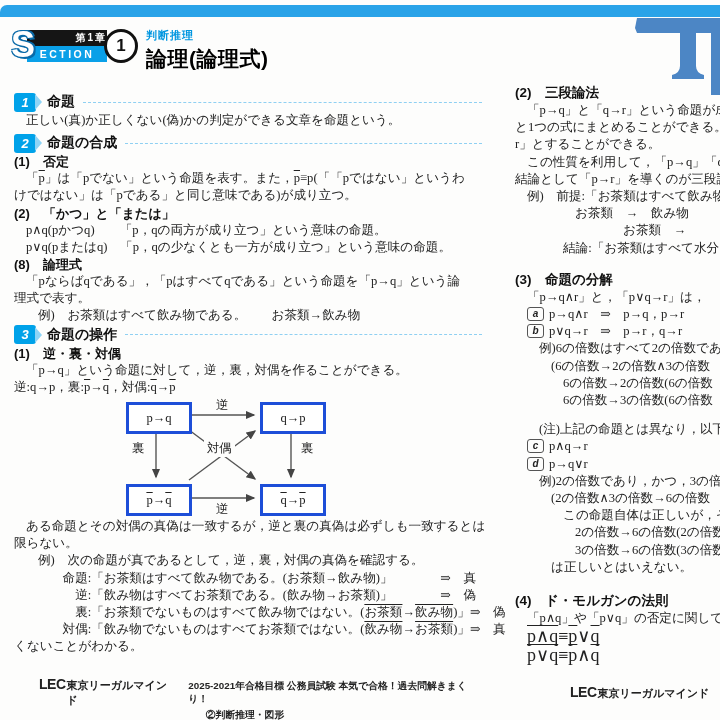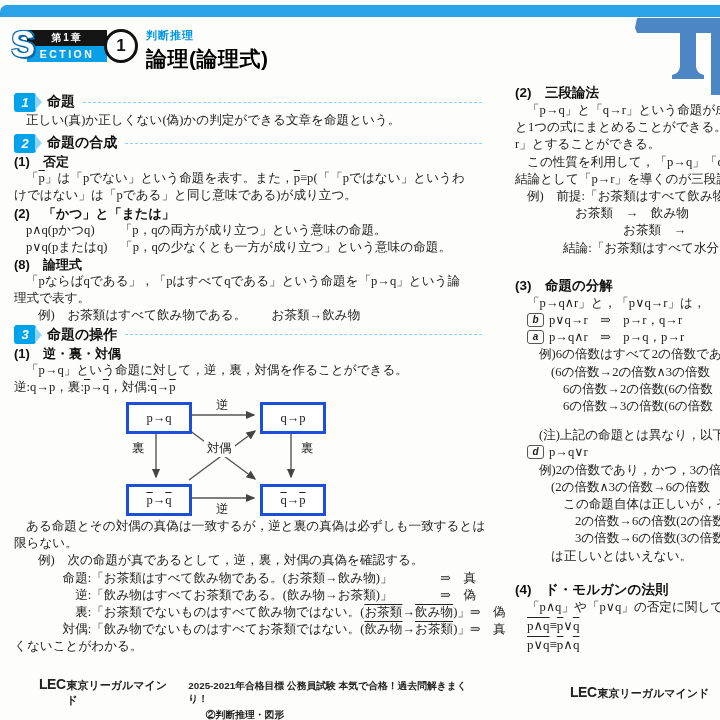--- a/index.html
+++ b/index.html
@@ -19,21 +19,21 @@
   .ind1{padding-left:12px}.ind2{padding-left:24px}.ind3{padding-left:36px}
   .ind4{padding-left:48px}.ind5{padding-left:60px}.ind9{padding-left:108px}
   
   .ol{text-decoration:overline;text-decoration-thickness:1px;}
   .ol2{display:inline-block;border-top:1px solid #222;padding-top:1px;line-height:1.05;
        text-decoration:overline;text-decoration-thickness:1px;}
   
   .header-row{position:relative;height:44px;margin-bottom:20px;}
   .badge{position:absolute;left:0;top:2px;width:122px;height:32px;}
   .badge-top{position:absolute;left:13px;top:0;width:80px;height:16px;background:#151515;color:#fff;
-             font:bold 10px "Liberation Sans","DejaVu Sans",sans-serif;line-height:16px;text-align:center;letter-spacing:2px;}
+             font:bold 10px "Liberation Sans","DejaVu Sans",sans-serif;line-height:16px;text-align:right;letter-spacing:2px;}
   .badge-bot{position:absolute;left:13px;top:16px;width:80px;height:16px;background:#0aa0e8;color:#fff;
              font:bold 10.5px "Liberation Sans","DejaVu Sans",sans-serif;line-height:16px;text-align:center;letter-spacing:2.5px;}
   .badge-s{position:absolute;left:-3px;top:-6px;font:bold 36px "Liberation Sans","DejaVu Sans",sans-serif;color:#fff;
            text-shadow:2px 2px 0 #0a6aa8,-1px -1px 0 #0a6aa8,1px -1px 0 #0a6aa8,-1px 1px 0 #0a6aa8,2px -1px 0 #0a6aa8;}
   .badge-circle{position:absolute;left:90px;top:-1px;width:28px;height:28px;background:#fff;
                 border:3px solid #111;border-radius:50%;display:flex;align-items:center;justify-content:center;
                 font:bold 17px "Liberation Sans","DejaVu Sans",sans-serif;color:#111;}
   .titles{position:absolute;left:132px;top:0;}
   .cat{color:#0096e0;font:bold 11px "Liberation Sans","DejaVu Sans",sans-serif;letter-spacing:1px;}
   .title{color:#000;font:bold 21px "Liberation Sans","DejaVu Sans",sans-serif;margin-top:2px;letter-spacing:0.5px;}
@@ -41,34 +41,34 @@
   .sec-head{display:flex;align-items:center;height:20px;font-family:"Liberation Sans","DejaVu Sans",sans-serif;}
   .sec-num{background:#00a2e9;color:#fff;width:22px;height:19px;border-radius:3px;
            font:bold italic 13px "Liberation Sans","DejaVu Sans",sans-serif;line-height:19px;text-align:center;flex:0 0 auto;}
   .sec-tail{width:0;height:0;border-top:8px solid transparent;border-bottom:8px solid transparent;
             border-left:7px solid #8ed4f6;margin-left:-1px;flex:0 0 auto;}
   .sec-title{font-weight:bold;font-size:14px;color:#111;margin-left:5px;flex:0 0 auto;}
   .sec-rule{flex:1 1 auto;border-top:1.5px dashed #8fd0f2;margin-left:8px;}
   .subhead{font:bold 13px "Liberation Sans","DejaVu Sans",sans-serif;color:#111;line-height:17px;}
   .rhead{font:bold 13.5px "Liberation Sans","DejaVu Sans",sans-serif;color:#111;line-height:18px;}
   .mt4{margin-top:4px}.mt12{margin-top:12px}
-  .mt14{margin-top:20px}.mt16{margin-top:16px}
+  .mt14{margin-top:14px}.mt16{margin-top:16px}
   
   .diagram{position:relative;height:118px;margin-top:4px;font-size:12.6px;}
   .dbox{position:absolute;width:60px;height:26px;border:3px solid #1d4ed8;background:#fff;
         display:flex;align-items:center;justify-content:center;}
   .dlabel{position:absolute;font-size:12.3px;color:#222;}
   .dmask{background:#fdfdfc;padding:0 3px;}
   .dsvg{position:absolute;left:0;top:0;}
   
   .abox{display:inline-block;border:1px solid #555;border-radius:3px;min-width:11px;text-align:center;
         font:bold italic 10px "Liberation Sans","DejaVu Sans",sans-serif;color:#222;padding:0 2px;
         margin-right:5px;vertical-align:1px;line-height:12px;}
   
-  .formula{font-size:13px;line-height:19px;}
+  .formula{font-size:18px;line-height:19px;}
   
   .footer-left{position:absolute;left:14px;top:676px;width:462px;
                font-family:"Liberation Sans","DejaVu Sans",sans-serif;color:#222;}
   .footer-row{display:flex;align-items:baseline;}
   .lec{font:900 14px "Liberation Sans","DejaVu Sans",sans-serif;letter-spacing:-0.5px;margin-left:25px;}
   .company{font-weight:bold;font-size:11px;margin-left:1px;}
   .ftext{font-weight:bold;font-size:9.8px;margin-left:14px;}
   .fline2{font-weight:bold;font-size:9.8px;text-align:center;margin-top:1px;font-family:Liberation Mono, monospace;}
   .footer-right{position:absolute;left:545px;top:684px;width:175px;overflow:hidden;white-space:nowrap;
                 font-family:"Liberation Sans","DejaVu Sans",sans-serif;color:#222;display:flex;align-items:baseline;}
@@ -209,27 +209,28 @@
     <div class="ln">r」とすることができる。</div>
     <div class="ln ind1">この性質を利用して，「p→q」「q→</div>
     <div class="ln">結論として「p→r」を導くのが三段論</div>
     <div class="ln ind1">例)　前提:「お茶類はすべて飲み物で</div>
     <div class="ln ind5">お茶類　→　飲み物</div>
     <div class="ln ind9">お茶類　→</div>
     <div class="ln ind4">結論:「お茶類はすべて水分を含</div>
 
     <div class="rhead mt14">(3)　命題の分解</div>
     <div class="ln ind1">「p→q∧r」と，「p∨q→r」は，</div>
+    <div class="ln ind1"><span class="abox">a</span><span>p→q∧r　⇒　p→q，p→r</span></div>
     <div class="ln ind1"><span class="abox">b</span><span>p∨q→r　⇒　p→r，q→r</span></div>
-    <div class="ln ind1"><span class="abox">a</span><span>p→q∧r　⇒　p→q，p→r</span></div>
     <div class="ln ind2">例)6の倍数はすべて2の倍数であ</div>
     <div class="ln ind3">(6の倍数→2の倍数∧3の倍数</div>
     <div class="ln ind4">6の倍数→2の倍数(6の倍数</div>
     <div class="ln ind4">6の倍数→3の倍数(6の倍数</div>
     <div class="ln ind2 mt12">(注)上記の命題とは異なり，以下の</div>
+    <div class="ln ind1"><span class="abox">c</span><span>p∧q→r</span></div>
     <div class="ln ind1"><span class="abox">d</span><span>p→q∨r</span></div>
     <div class="ln ind2">例)2の倍数であり，かつ，3の倍</div>
     <div class="ln ind3">(2の倍数∧3の倍数→6の倍数</div>
     <div class="ln ind4">この命題自体は正しいが，それ</div>
     <div class="ln ind5">2の倍数→6の倍数(2の倍数</div>
     <div class="ln ind5">3の倍数→6の倍数(3の倍数</div>
     <div class="ln ind3">は正しいとはいえない。</div>
 
     <div class="rhead mt16">(4)　ド・モルガンの法則</div>
     <div class="ln ind1">「p∧q」や「p∨q」の否定に関して</div>

